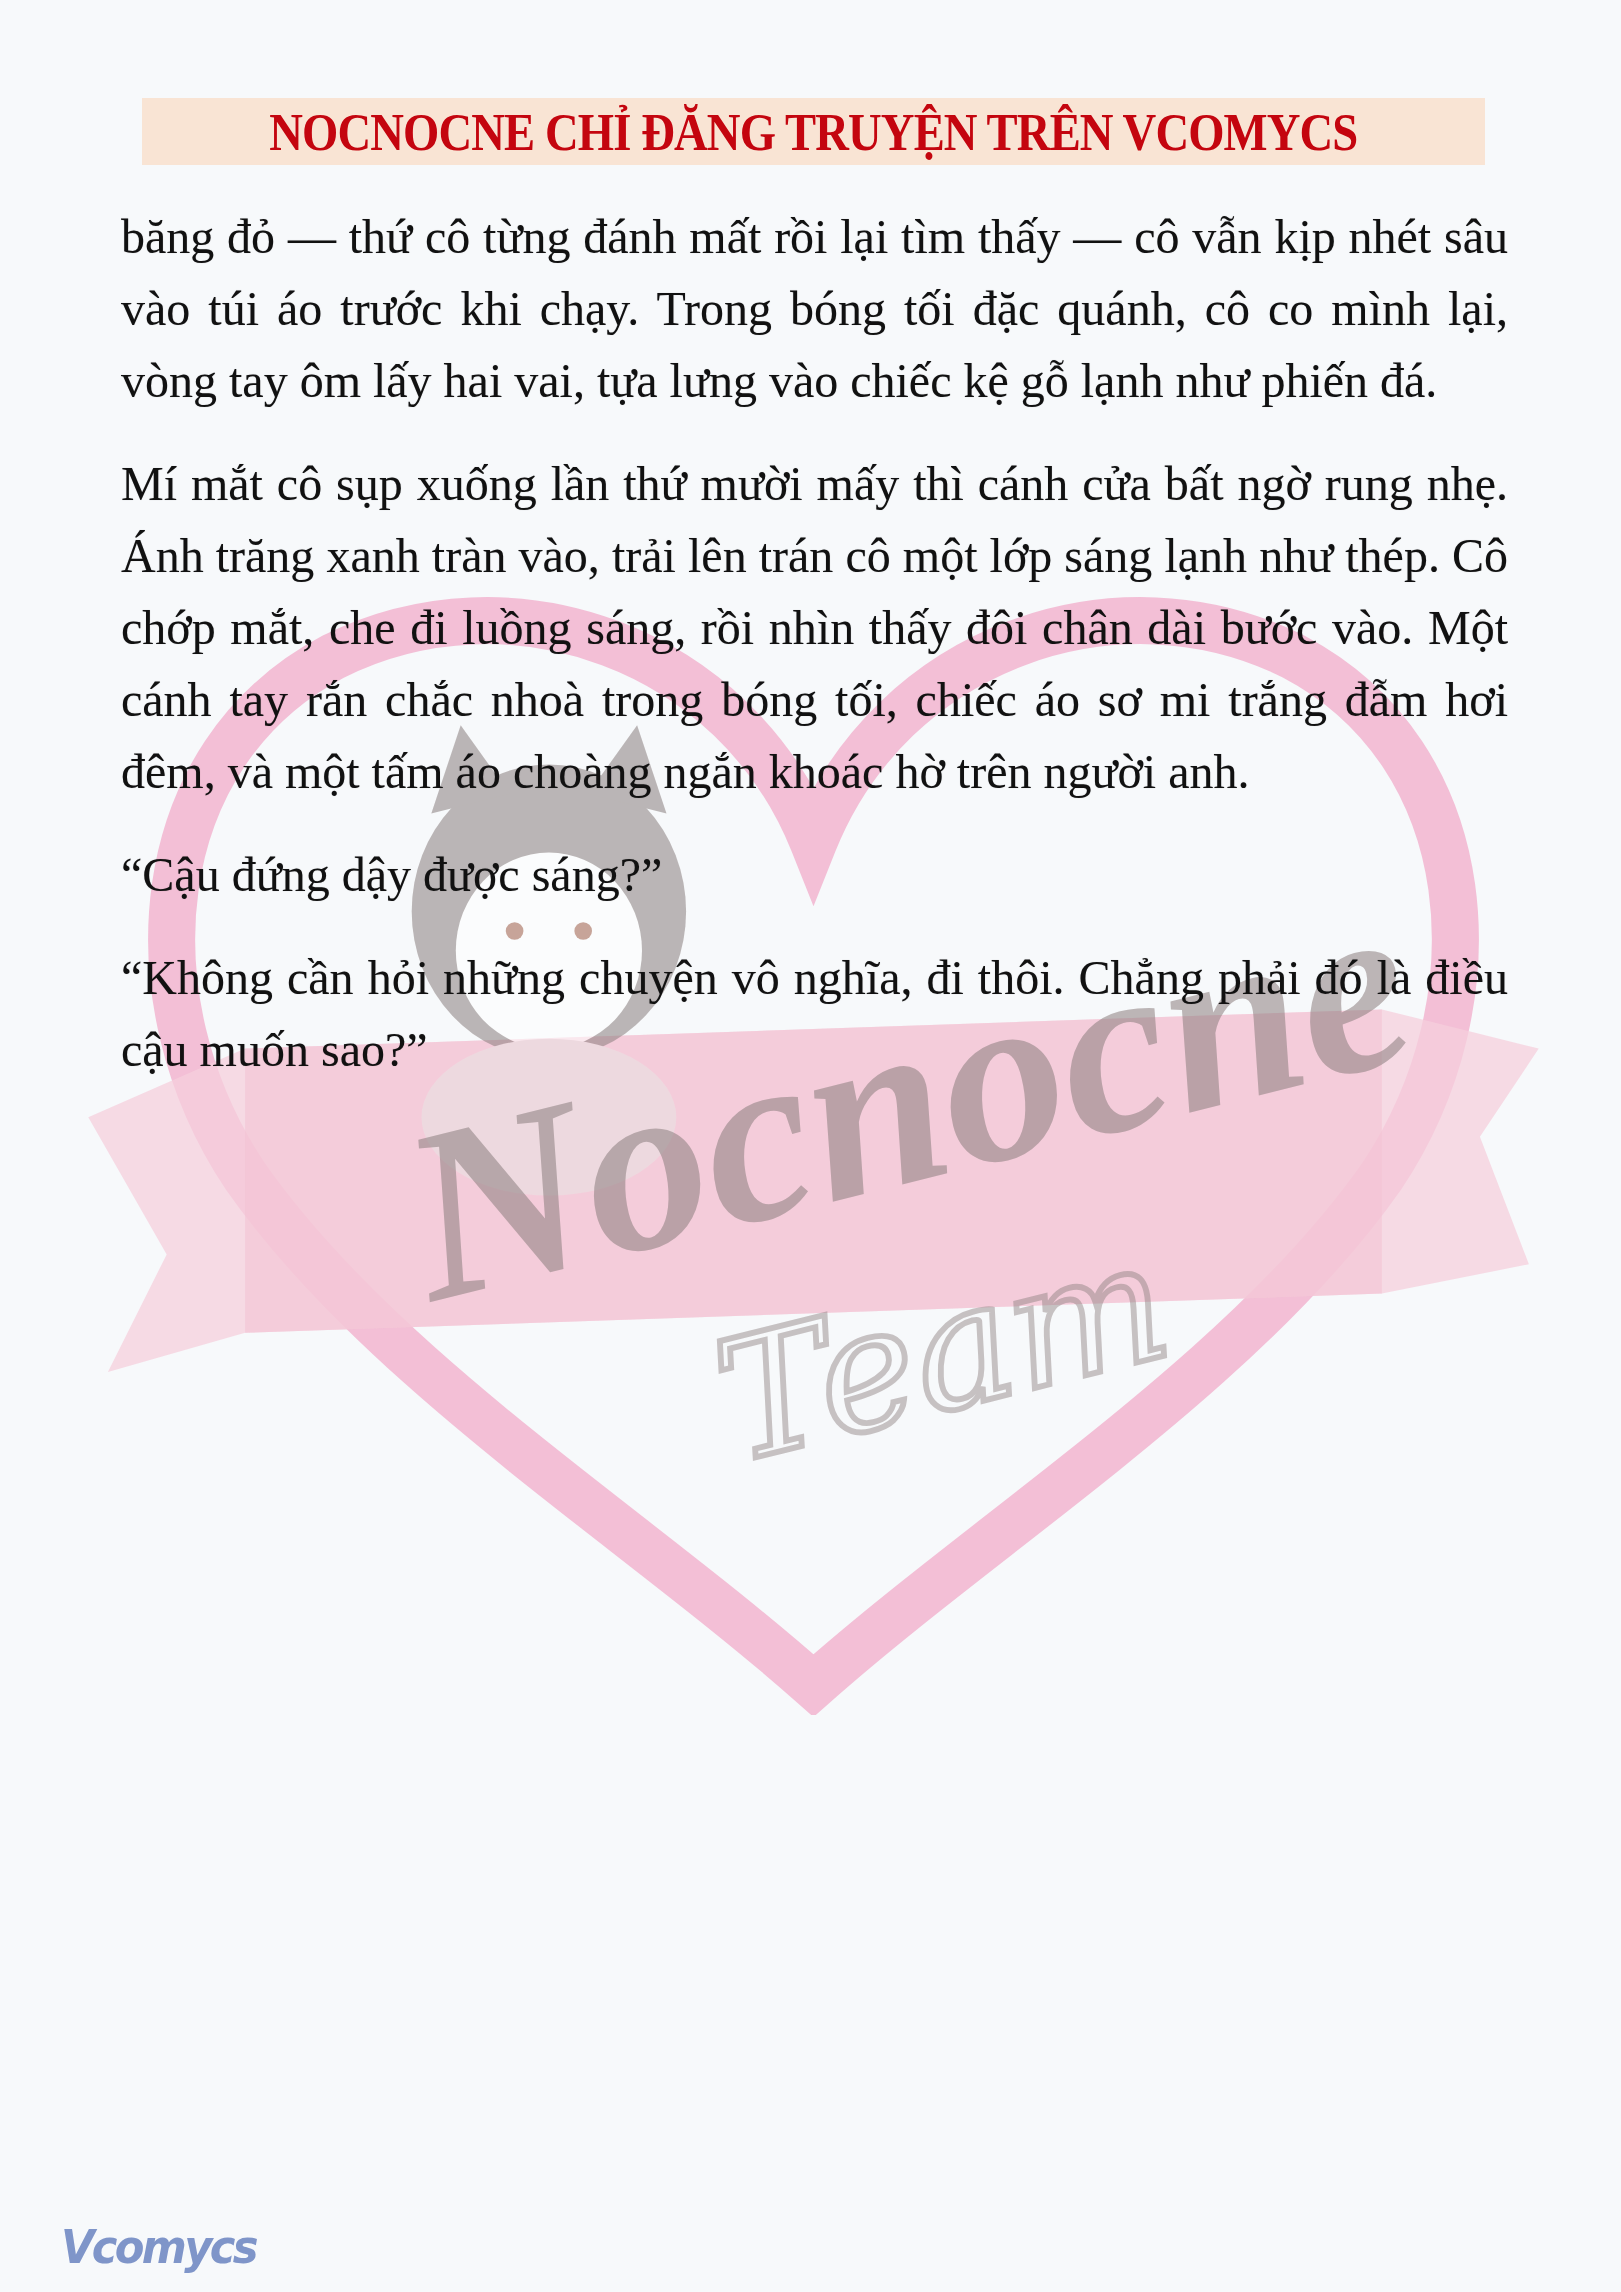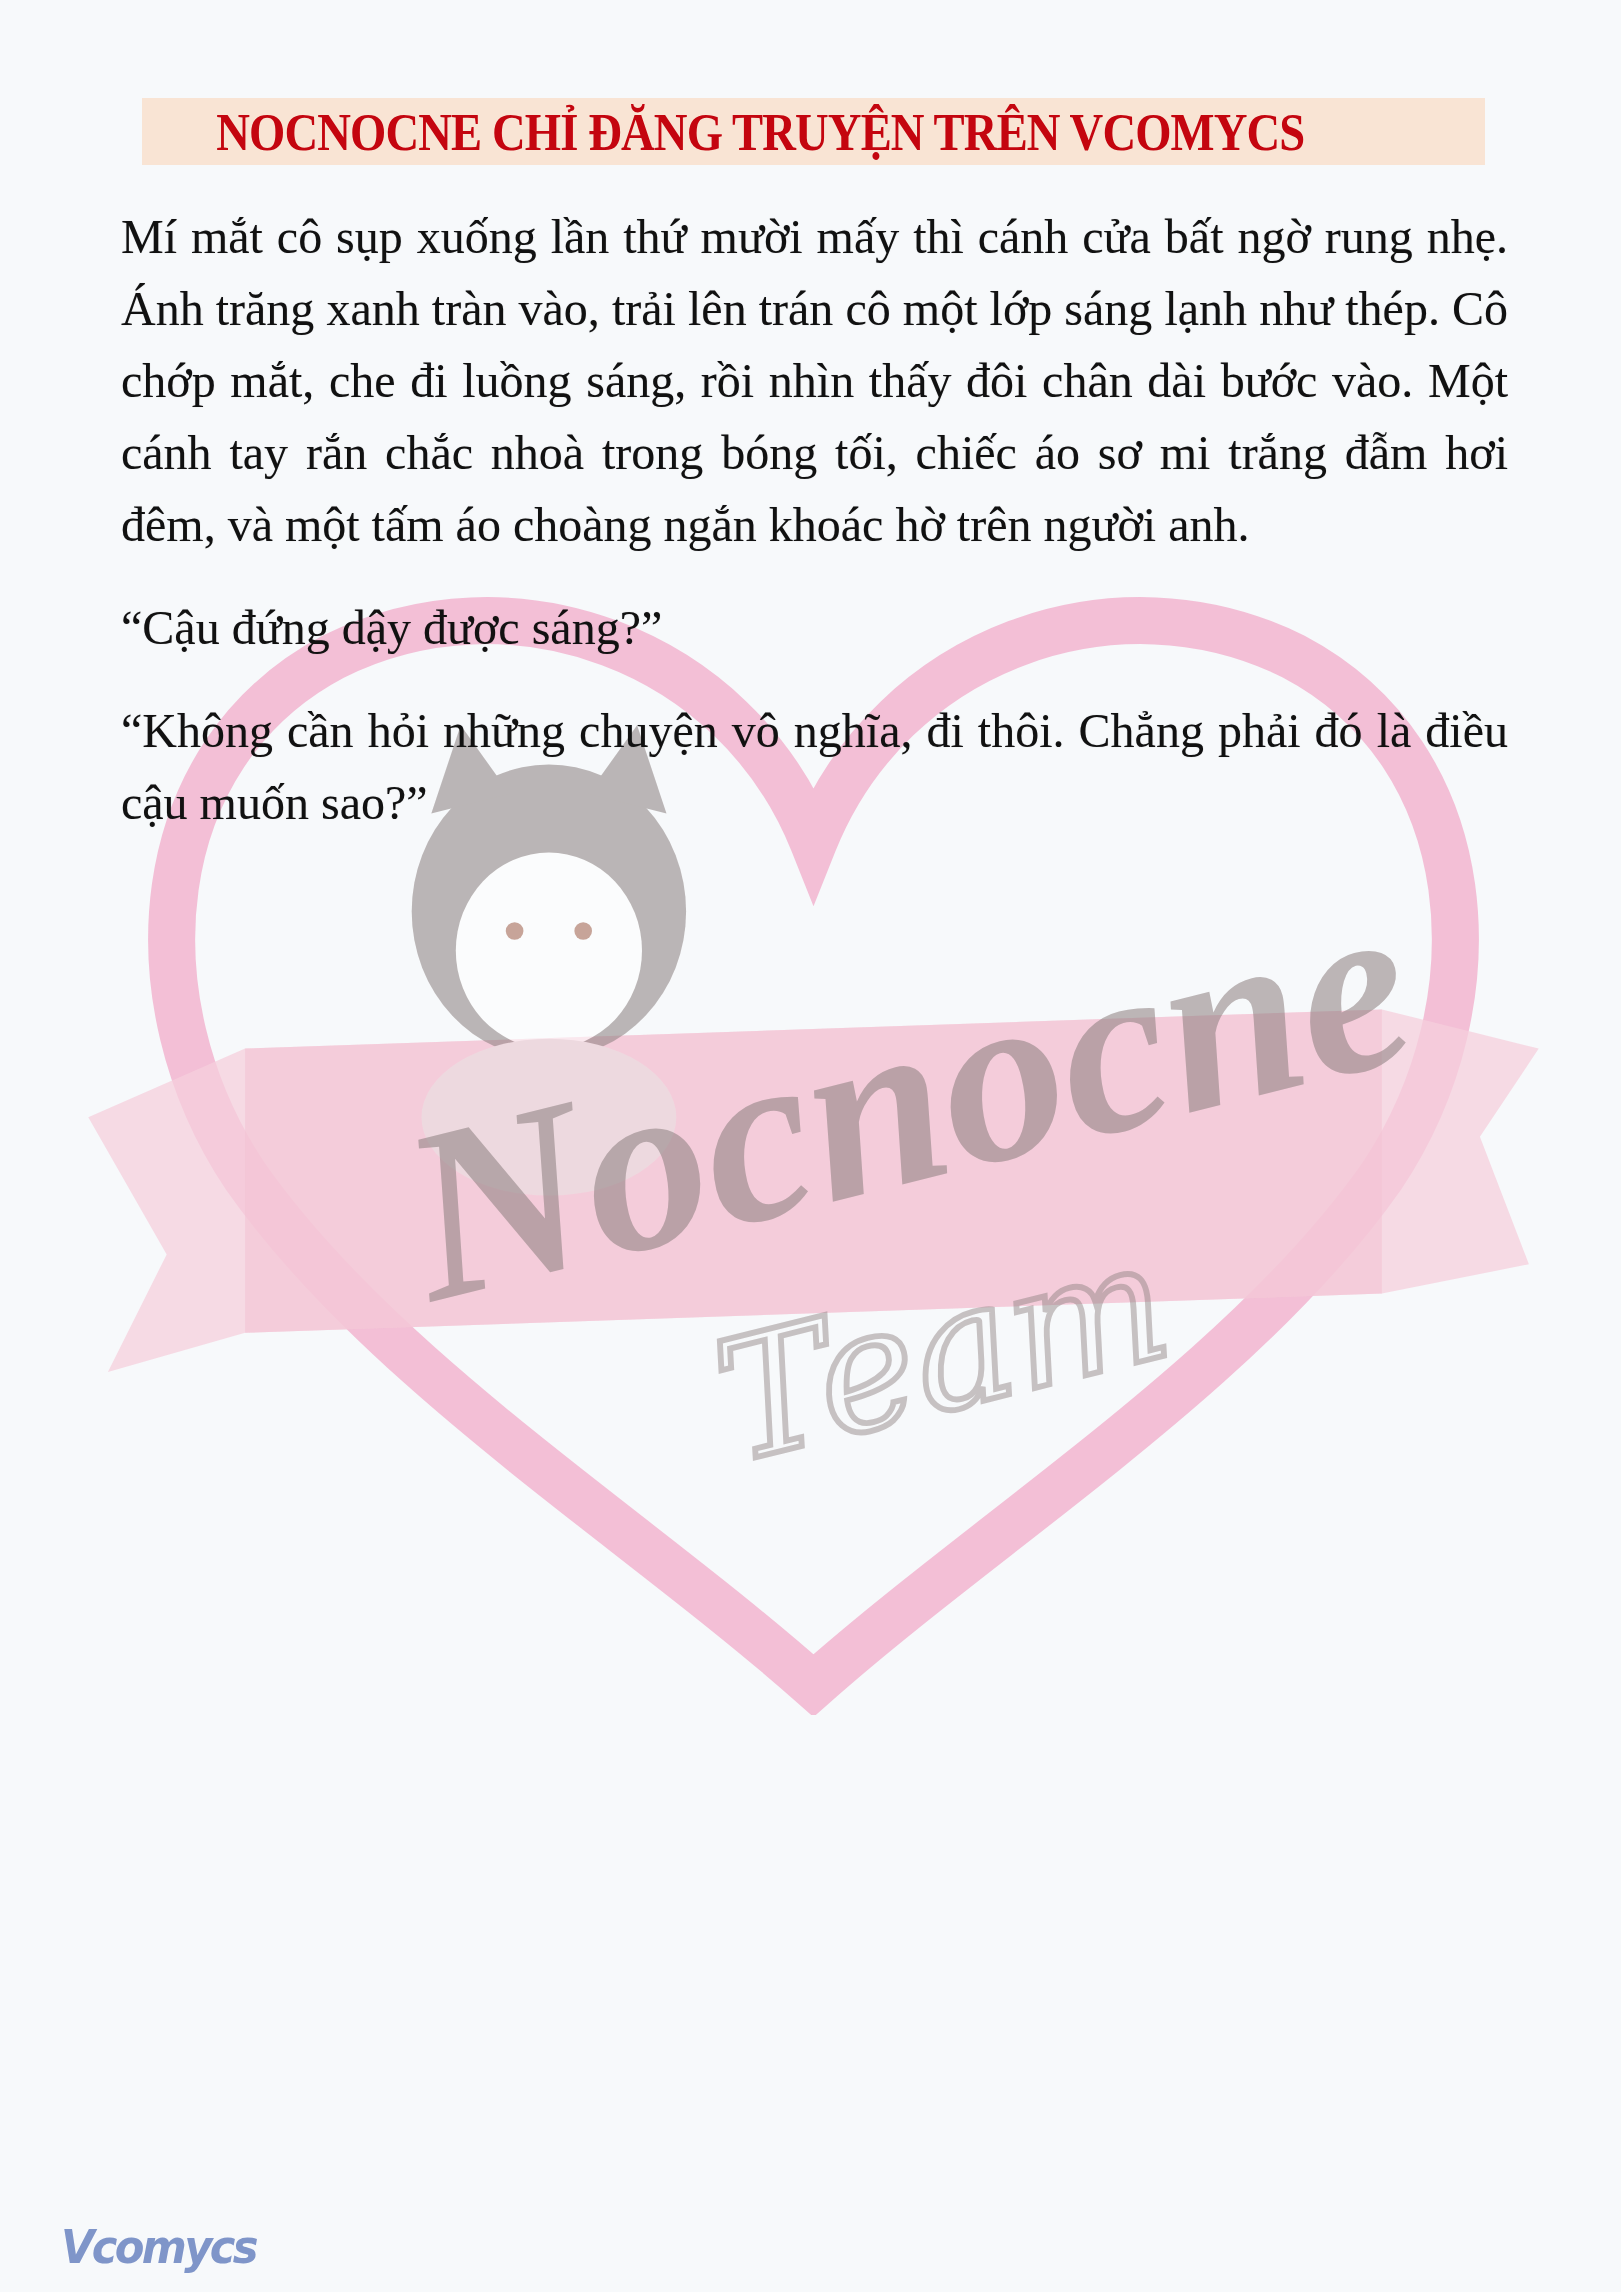--- a/index.html
+++ b/index.html
@@ -26,21 +26,21 @@
     }
     .header-banner {
       position: absolute;
       left: 142px;
       top: 98px;
       width: 1343px;
       height: 67px;
       background: #f9e4d4;
       display: flex;
       align-items: center;
-      justify-content: flex-start;
+      justify-content: center;
       z-index: 2;
     }
     .header-banner span {
       font-family: "Liberation Serif", "DejaVu Serif", serif;
       font-weight: bold;
       font-size: 53px;
       color: #c4050f;
       letter-spacing: -1px;
       transform: scaleX(0.88);
       white-space: nowrap;
@@ -107,20 +107,21 @@
 
   <text x="330" y="640" transform="rotate(-14 700 600)" font-family="Liberation Serif, DejaVu Serif, serif" font-weight="bold" font-style="italic" font-size="250" fill="#8c7f7f" opacity="0.55">Nocnocne</text>
   <text x="640" y="880" transform="rotate(-14 700 800)" font-family="DejaVu Serif, serif" font-style="italic" font-size="170" fill="none" stroke="#8c7f7f" stroke-width="6" opacity="0.45">Team</text>
 </svg>
 
 <div class="header-banner">
   <span>NOCNOCNE CHỈ ĐĂNG TRUYỆN TRÊN VCOMYCS</span>
 </div>
 
 <div class="content">
+  <p class="para">băng đỏ — thứ cô từng đánh mất rồi lại tìm thấy — cô vẫn kịp nhét sâu vào túi áo trước khi chạy. Trong bóng tối đặc quánh, cô co mình lại, vòng tay ôm lấy hai vai, tựa lưng vào chiếc kệ gỗ lạnh như phiến đá.</p>
   <p class="para">Mí mắt cô sụp xuống lần thứ mười mấy thì cánh cửa bất ngờ rung nhẹ. Ánh trăng xanh tràn vào, trải lên trán cô một lớp sáng lạnh như thép. Cô chớp mắt, che đi luồng sáng, rồi nhìn thấy đôi chân dài bước vào. Một cánh tay rắn chắc nhoà trong bóng tối, chiếc áo sơ mi trắng đẫm hơi đêm, và một tấm áo choàng ngắn khoác hờ trên người anh.</p>
   <p class="para dialog">“Cậu đứng dậy được sáng?”</p>
   <p class="para dialog">“Không cần hỏi những chuyện vô nghĩa, đi thôi. Chẳng phải đó là điều cậu muốn sao?”</p>
 </div>
 
 <div class="footer-logo">
   <span>Vcomycs</span>
 </div>
 
 

